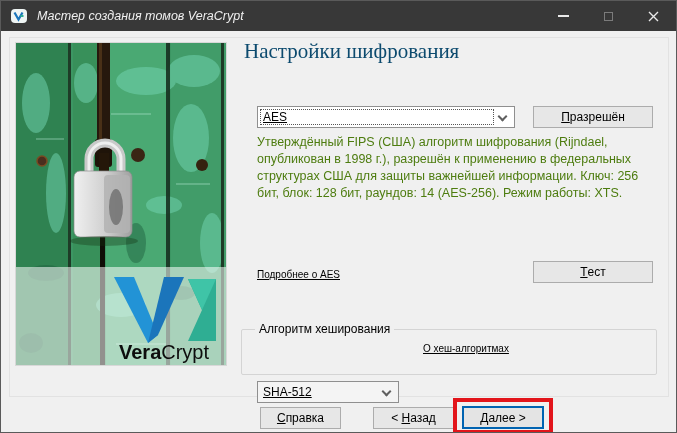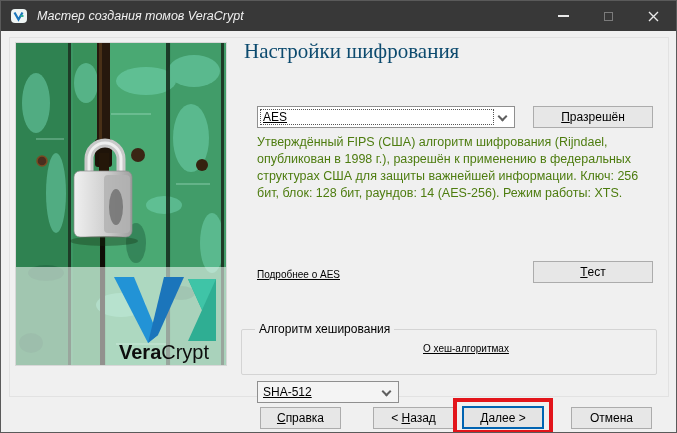--- a/index.html
+++ b/index.html
@@ -185,17 +185,16 @@
   </div>
 
   <span class="link" id="link-hash">О хеш-алгоритмах</span>
 
   <button class="btn" id="btn-help"><u>С</u><span>правка</span></button>
 
   <button class="btn" id="btn-back"><span>&lt; </span><u>Н</u><span>азад</span></button>
 
   <button class="btn" id="btn-next"><u>Д</u><span>алее &gt;</span></button>
 
-  <button class="btn" id="btn-cancel">Отмена</button>
 
   <div id="annot"></div>
 
 </div>
 
 </body></html>

